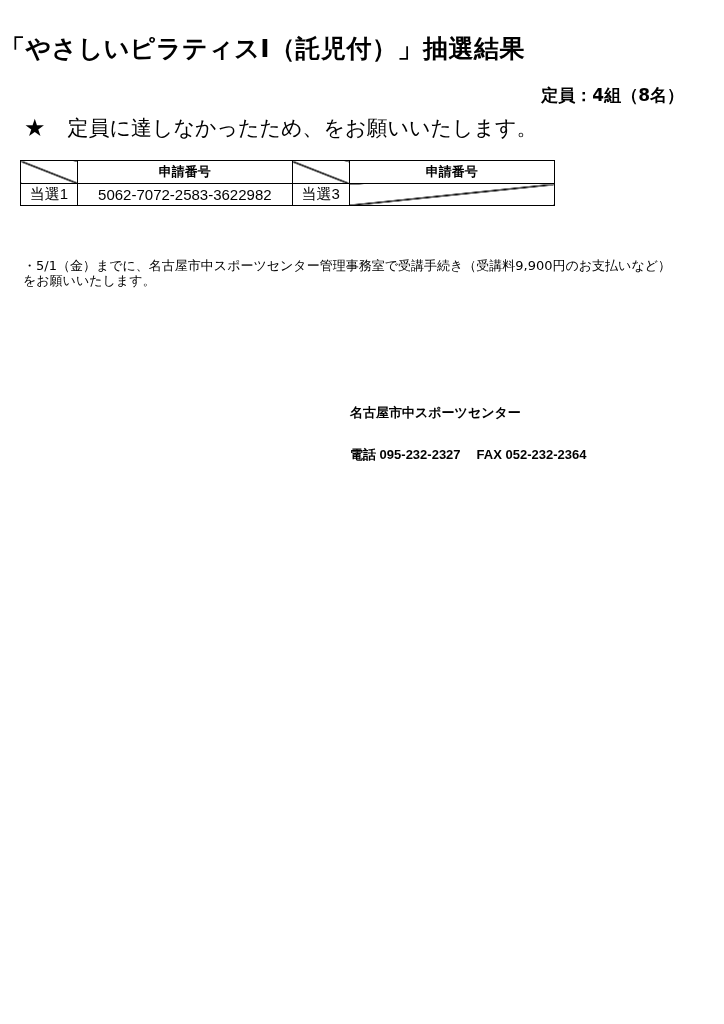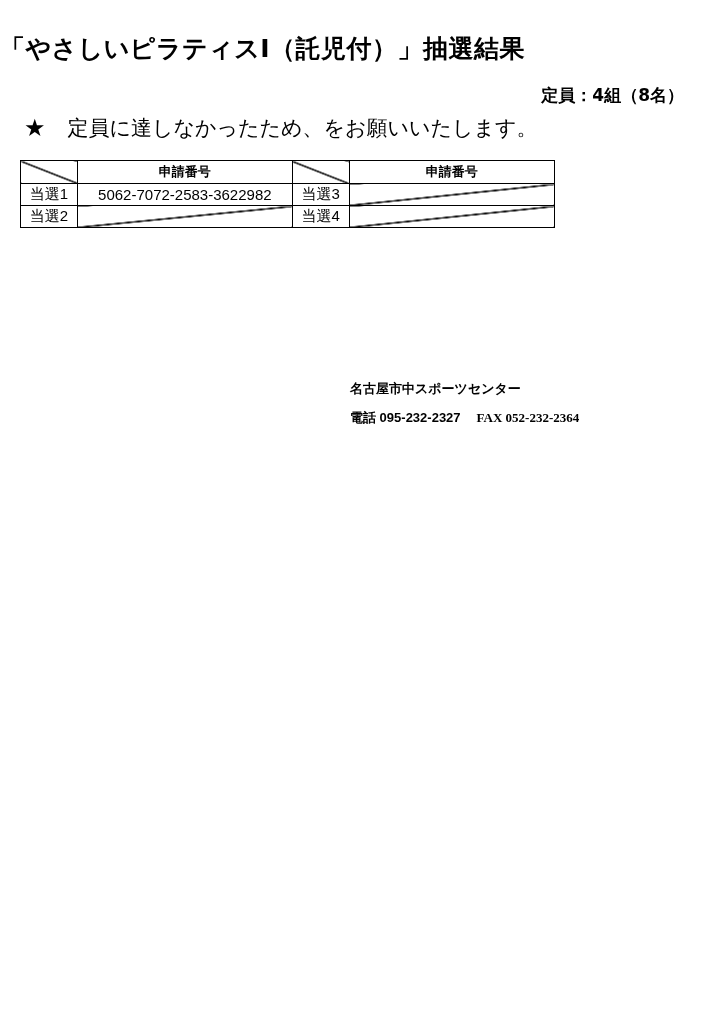--- a/index.html
+++ b/index.html
@@ -12,22 +12,22 @@
   table.results td { border:1.5px solid #000; height:21px; padding:0; font-size:15px; text-align:center; position:relative; }
   table.results td.hdr { font-weight:bold; font-size:13px; height:22px; }
   .c-label { width:67px; }
   .c-num { width:257px; }
   td.diag-up { background: linear-gradient(to top right, transparent calc(50% - 1px), #000 calc(50% - 0.5px), #000 calc(50% + 0.5px), transparent calc(50% + 1px)); }
   td.diag-down { background: linear-gradient(to bottom right, transparent calc(50% - 1px), #000 calc(50% - 0.5px), #000 calc(50% + 0.5px), transparent calc(50% + 1px)); }
   td.mid-border { border-left:2px solid #000; }
   .notes { position:absolute; left:23px; top:258px; width:660px; font-size:13px; line-height:15px; }
   .notes p { margin:0 0 16px 0; }
   .footer { position:absolute; left:350px; top:380px; font-size:13px; font-weight:bold; font-family:"Liberation Sans", sans-serif; }
-  .footer div { margin-bottom:11px; }
-  .footer .fax { margin-left:16px;font-family:Liberation Serif, serif; }
+  .footer div { margin-bottom:11px;margin-top:24px; }
+  .footer .fax { margin-left:16px; }
 </style>
 </head>
 <body>
 
 <div class="title">「やさしいピラティスⅠ（託児付）」抽選結果</div>
 
 <div class="capacity">定員：4組（8名）</div>
 
 <div class="notice">
   <span class="star">★</span>
@@ -41,30 +41,25 @@
     <td class="c-num hdr">申請番号</td>
     <td class="c-label hdr diag-up mid-border"></td>
     <td class="c-num hdr">申請番号</td>
   </tr>
   <tr>
     <td class="c-label">当選1</td>
     <td class="c-num">5062-7072-2583-3622982</td>
     <td class="c-label mid-border">当選3</td>
     <td class="c-num diag-down"></td>
   </tr>
-  <tr>
-    <td class="c-label">当選2</td>
-    <td class="c-num diag-down"></td>
-    <td class="c-label mid-border">当選4</td>
-    <td class="c-num diag-down"></td>
-  </tr>
 </tbody>
   </table>
 
 <div class="notes">
+  <p>・5/1（金）までに、名古屋市中スポーツセンター管理事務室で受講手続き（受講料9,900円のお支払いなど）をお願いいたします。</p>
 </div>
 
 <div class="footer">
   <div>名古屋市中スポーツセンター</div>
   <div>
     <span>電話 095-232-2327</span><span class="fax">FAX 052-232-2364</span>
   </div>
 </div>
 
 </body></html>

